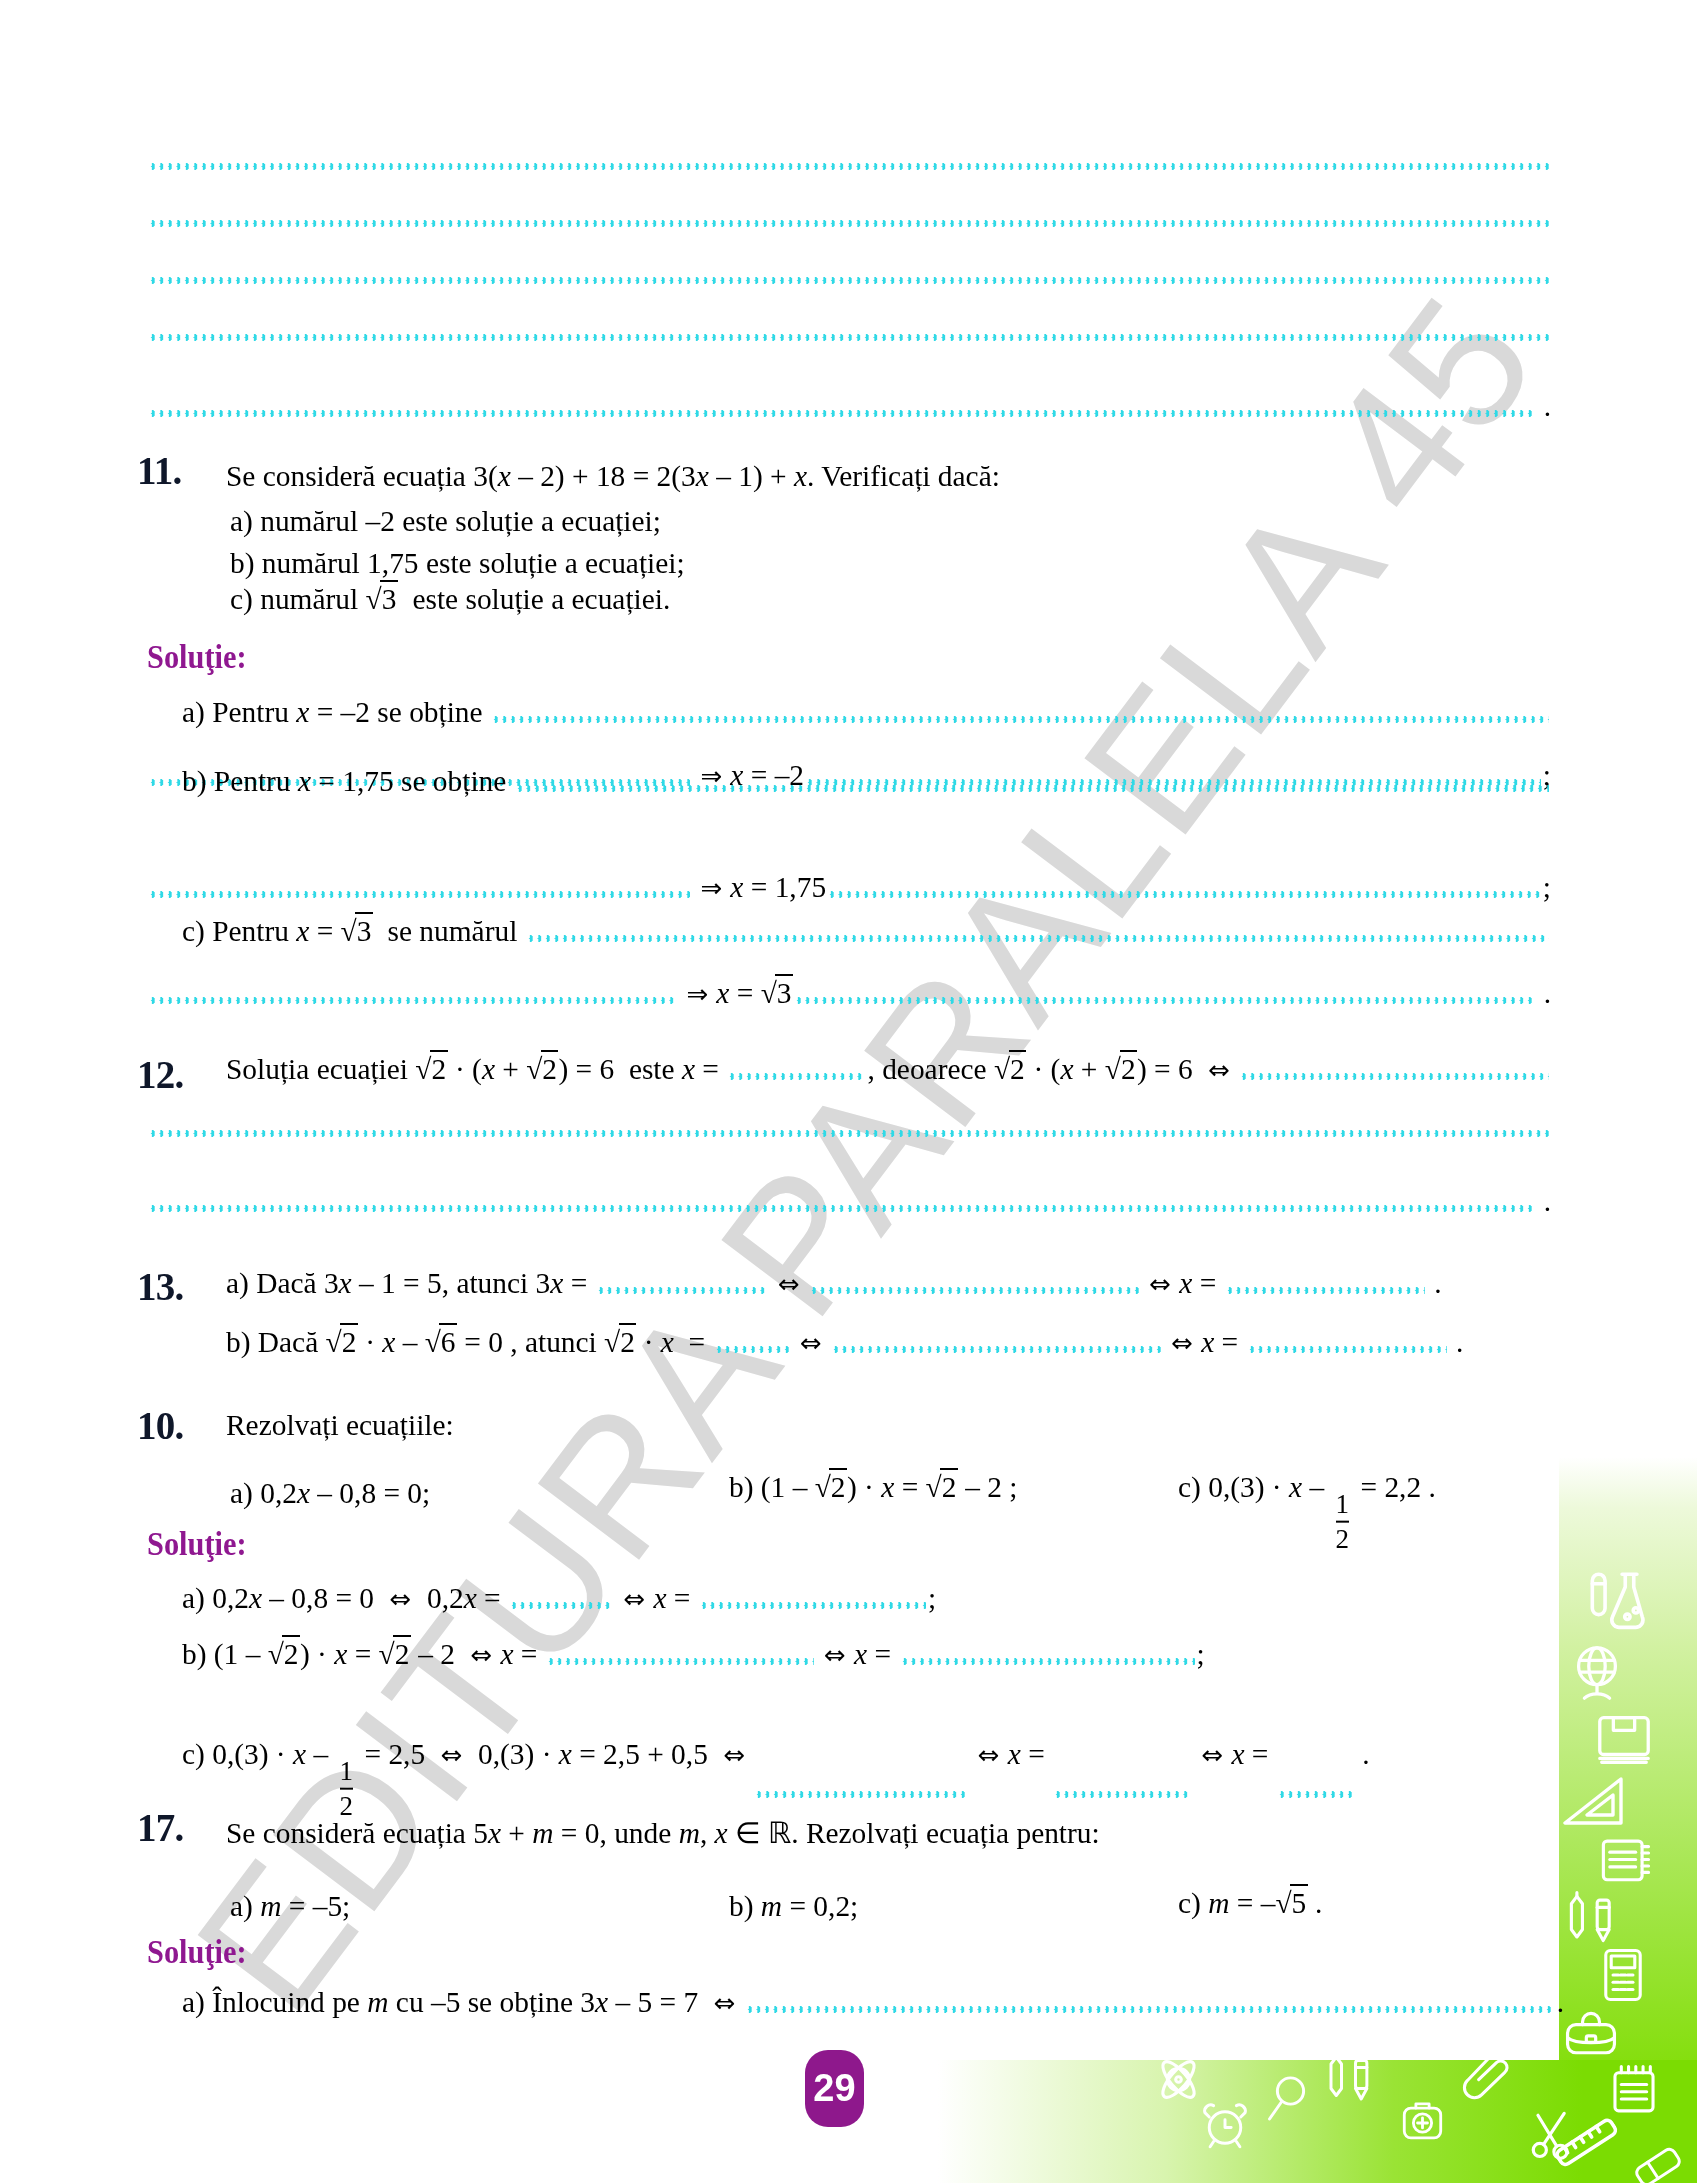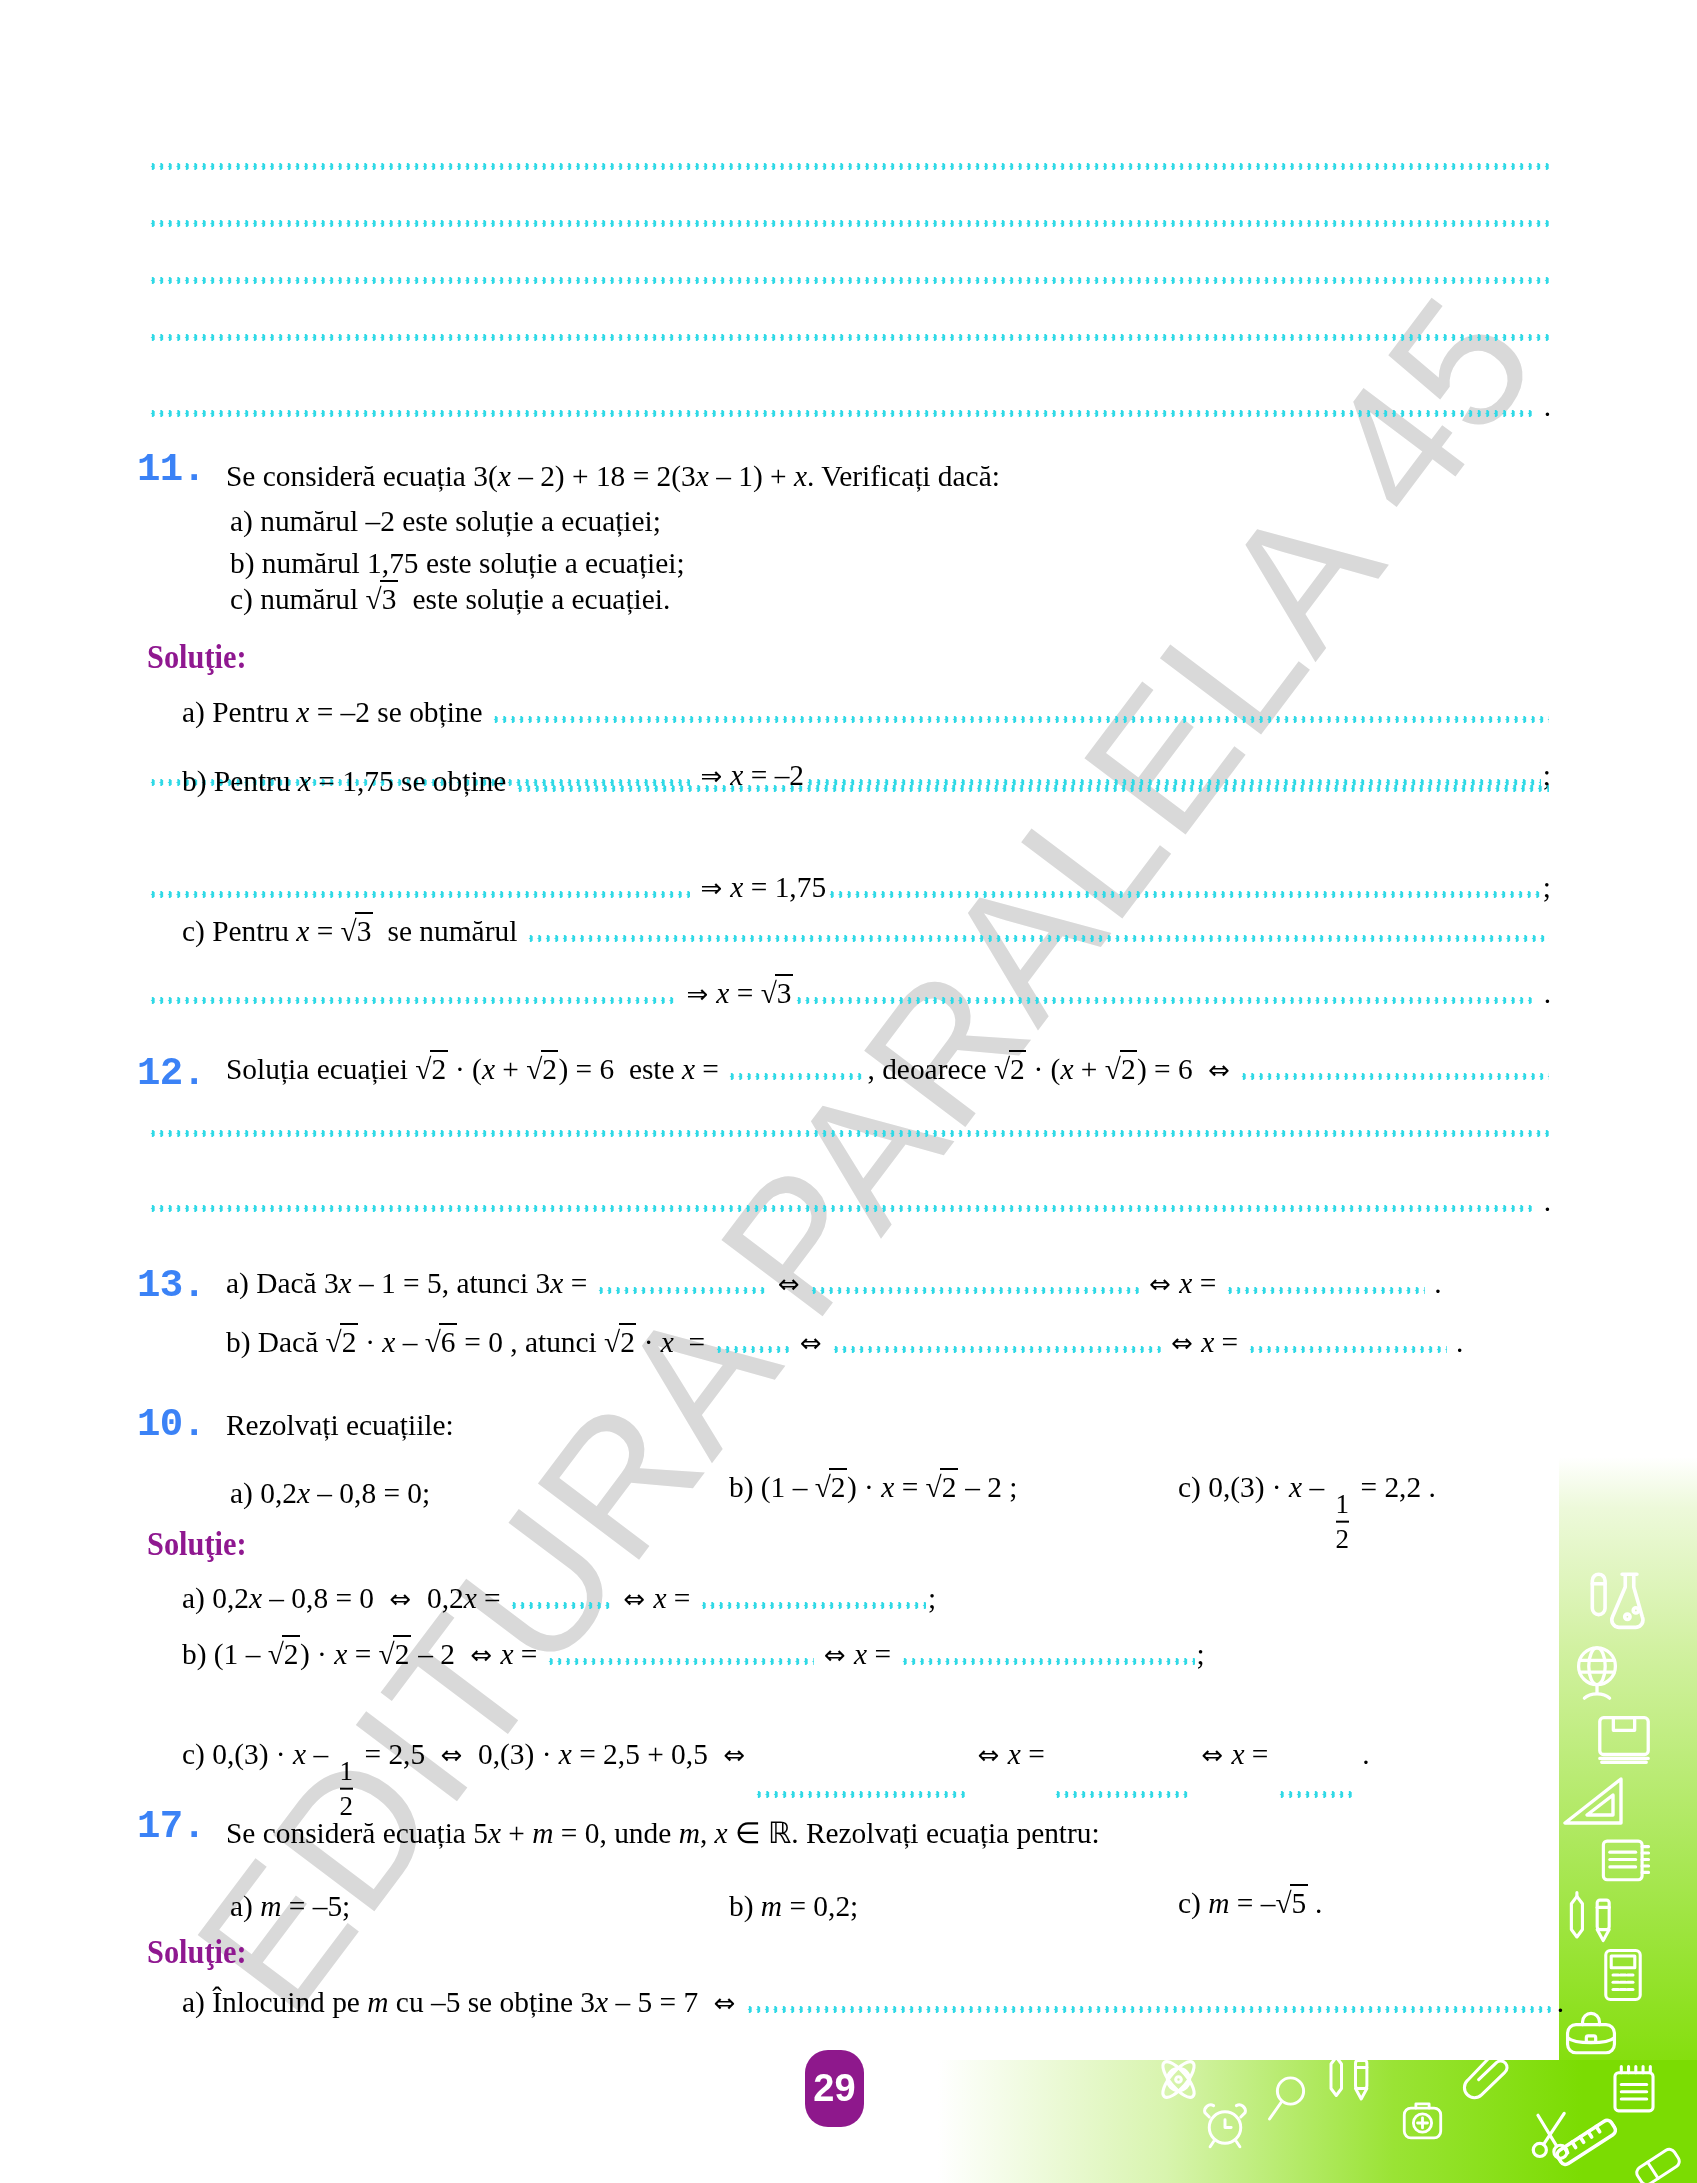--- a/index.html
+++ b/index.html
@@ -13,22 +13,22 @@
   .gband{position:absolute;left:938px;top:2060px;width:759px;height:123px;z-index:1;
          background:linear-gradient(90deg,rgba(255,255,255,0) 0%,#d8f4ae 30%,#9ae335 60%,#7bdc02 85%)}
   .icon{position:absolute;z-index:3}
   .icon svg{width:100%;height:100%;display:block;stroke:#fff;fill:none;stroke-width:3.4;
             stroke-linecap:round;stroke-linejoin:round}
   .pill{position:absolute;left:805px;top:2050px;width:59px;height:77px;border-radius:23px;
         background:#8e188c;color:#fff;display:flex;align-items:center;justify-content:center;
         font-family:"Liberation Sans",sans-serif;font-weight:bold;font-size:38px;z-index:4}
   .row{position:absolute;left:147px;right:147px;display:flex;align-items:baseline;
        font-size:29.4px;z-index:2;white-space:pre}
-  .num{position:absolute;font-family:Liberation Mono, monospace;font-weight:bold;
-       font-size:39px;color:#3b82f6;letter-spacing:-0.7px;z-index:2}
+  .num{position:absolute;font-family:Liberation Serif, serif;font-weight:bold;
+       font-size:39px;color:#0f172a;letter-spacing:-0.7px;z-index:2}
   .sol{position:absolute;font-family:"Liberation Serif",serif;font-weight:bold;font-size:33px;
        color:#8f1890;transform:scaleX(.92);transform-origin:0 0;z-index:2}
   .dts{align-self:flex-end;height:9px;margin:0 2.1px 4.8px 2.1px;
        background-image:radial-gradient(ellipse 1.8px 3.7px at 4.1px 4.5px,#2fd9e6 96%,rgba(47,217,230,0));
        background-size:8.5px 9px;background-repeat:repeat-x}
   .sym{padding:0 8.2px;font-family:"DejaVu Sans",sans-serif;font-size:26px}
   .it{font-style:italic}
   .sq{white-space:nowrap}
   .sq .rd{border-top:2.1px solid #000;padding:0.7px 1.4px 0 1.4px;margin-left:-1.4px}
   .frac{display:inline-flex;flex-direction:column;align-items:center;line-height:1;

